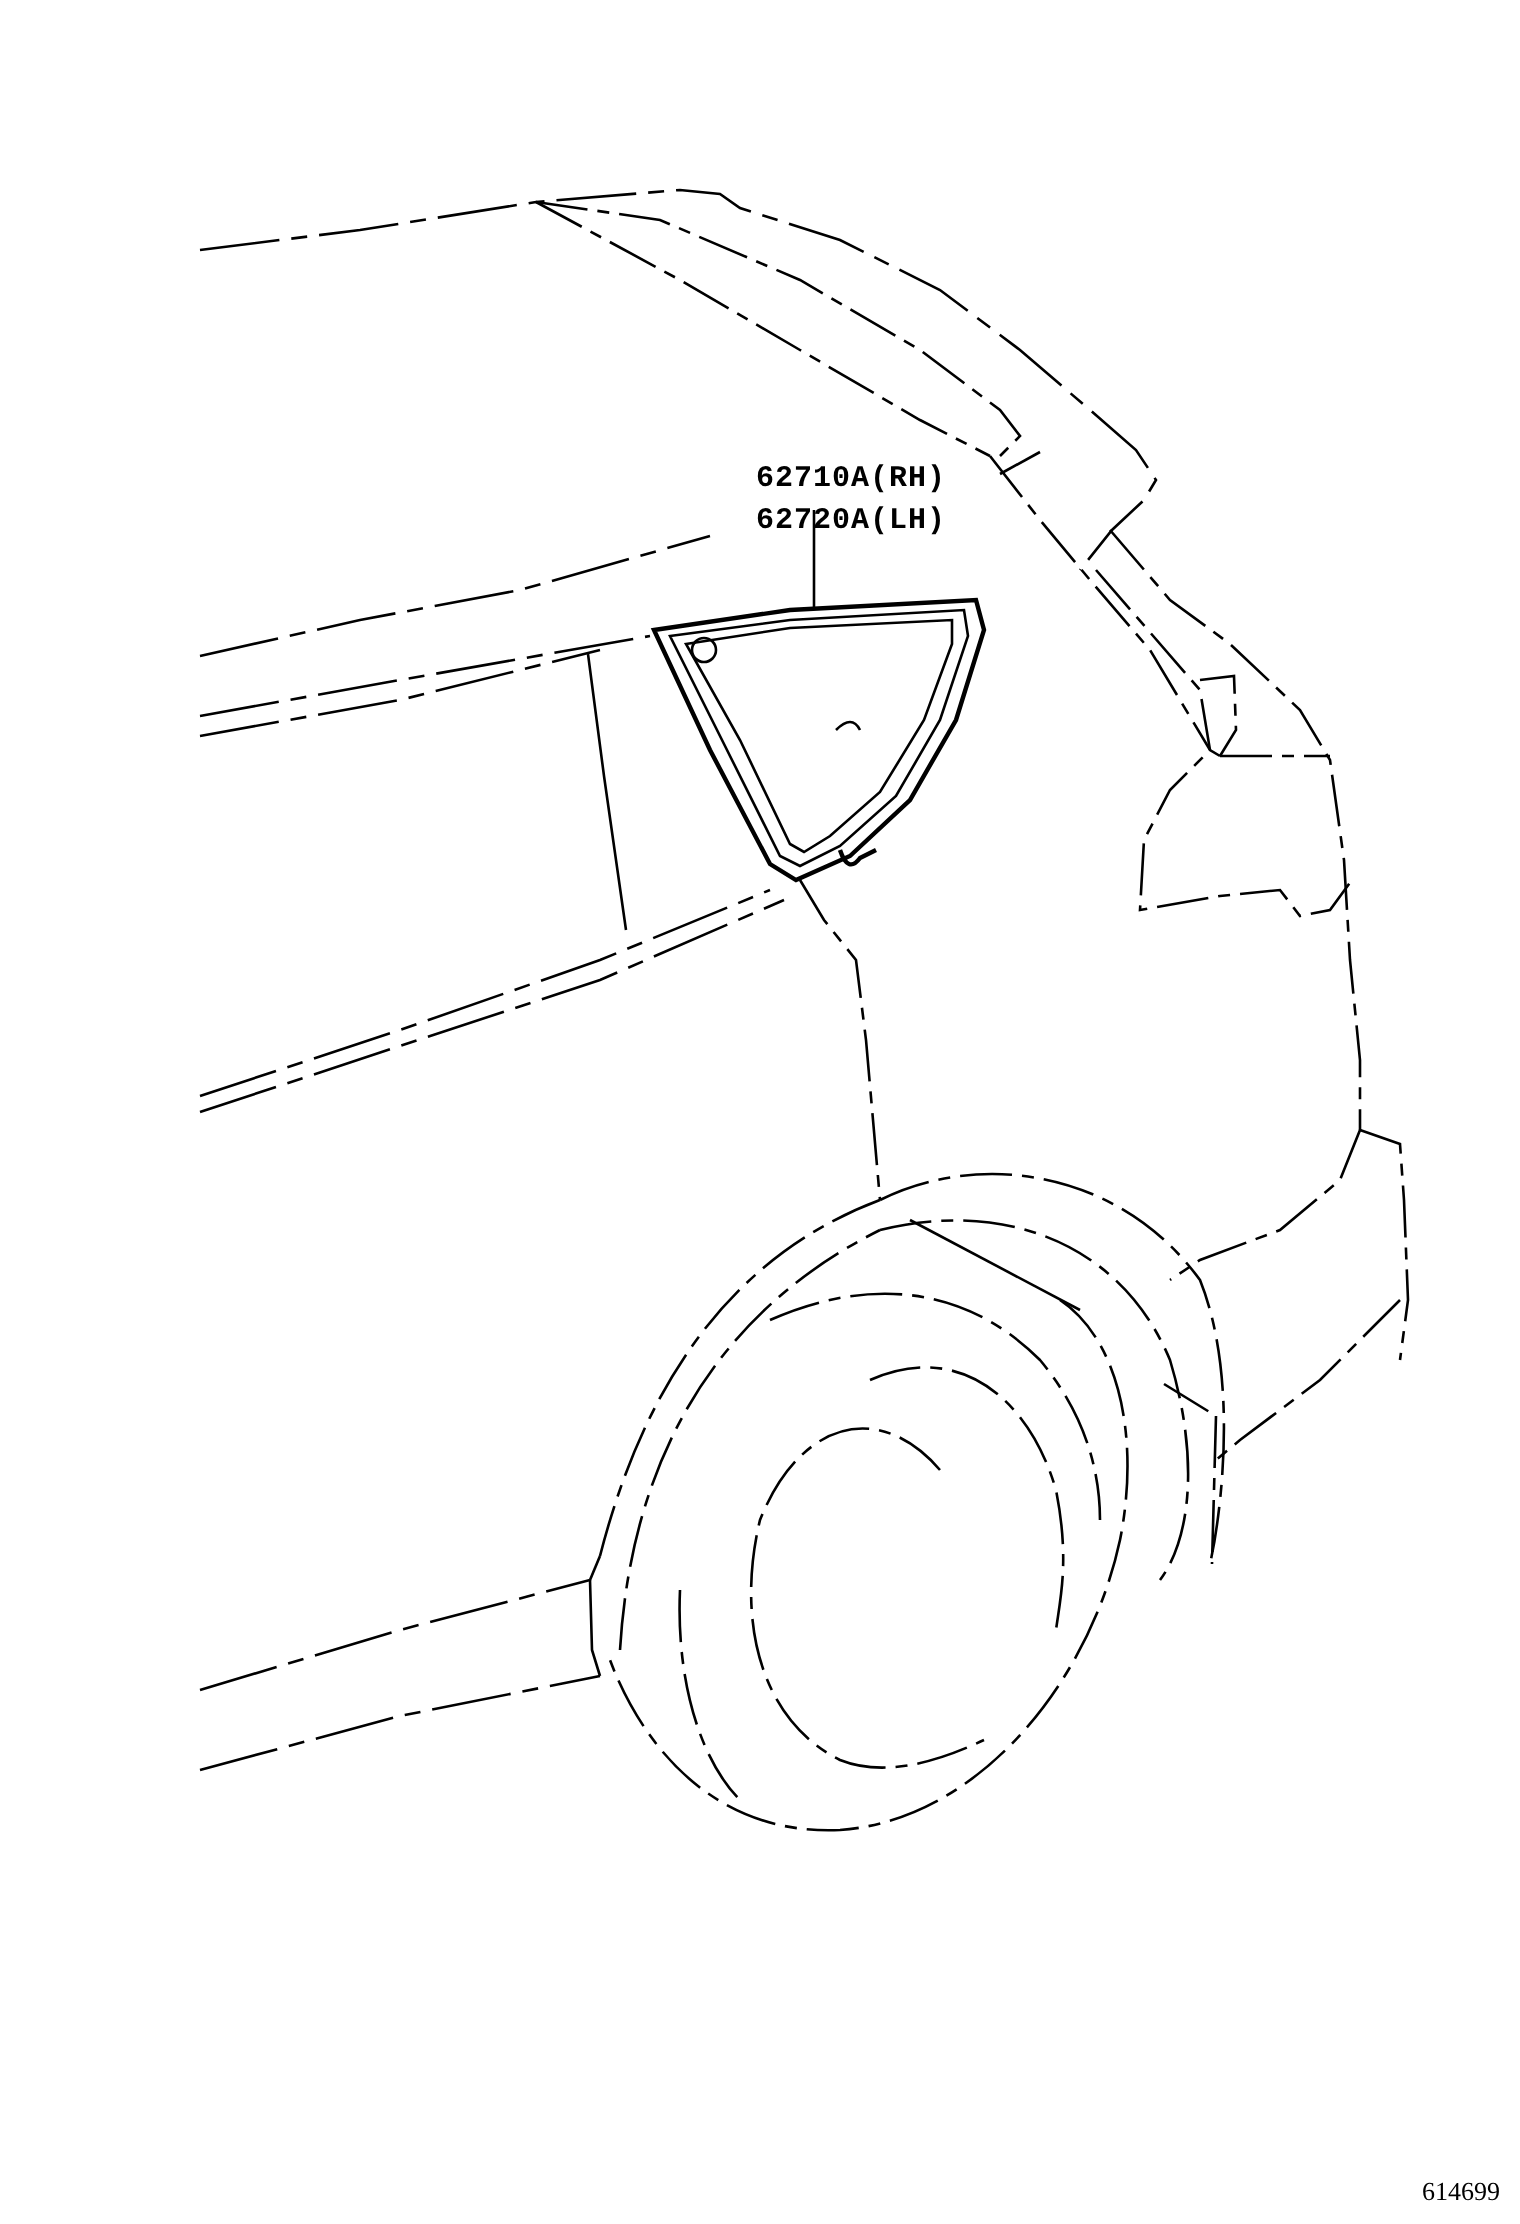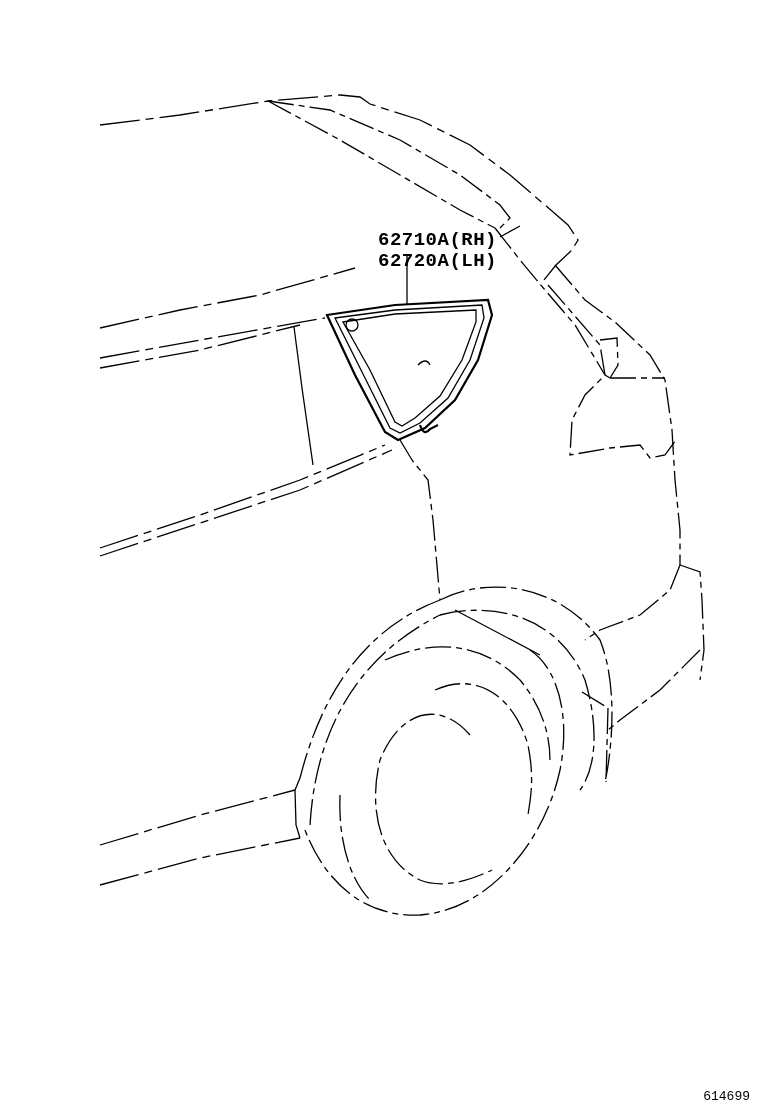--- a/index.html
+++ b/index.html
@@ -1,25 +1,25 @@
 <!DOCTYPE html>
 <html><head>
   <meta charset="utf-8">
   <style>
     html, body { margin: 0; padding: 0; background: #ffffff; }
     body { width: 760px; height: 1112px; position: relative; overflow: hidden; font-family: "Liberation Sans", sans-serif; }
     .canvas { position: absolute; left: 0; top: 0; width: 760px; height: 1112px; }
     .part-label {
       position: absolute; left: 378px; font-family: "Liberation Mono", "DejaVu Sans Mono", monospace;
-      font-weight: bold; font-size: 19px; color: #000; letter-spacing: 0.5px; line-height: 18px; white-space: nowrap;
+      font-weight: bold; font-size: 15px; color: #000; letter-spacing: 0.5px; line-height: 18px; white-space: nowrap;
     }
     .part-label.rh { top: 231px; }
     .part-label.lh { top: 252px; }
     .figure-id {
-      position: absolute; right: 10px; bottom: 8px; font-family: Liberation Mono, monospace;
+      position: absolute; right: 10px; bottom: 8px; font-family: Liberation Serif, serif;
       font-size: 13px; color: #000;
     }
     svg .ln { fill: none; stroke: #000; stroke-width: 1.3; }
     svg .dash { stroke-dasharray: 26 5 6 5; }
     svg .dash2 { stroke-dasharray: 40 6 8 6; }
     svg .thick { stroke-width: 2.2; }
   </style>
 </head>
 <body>
 

